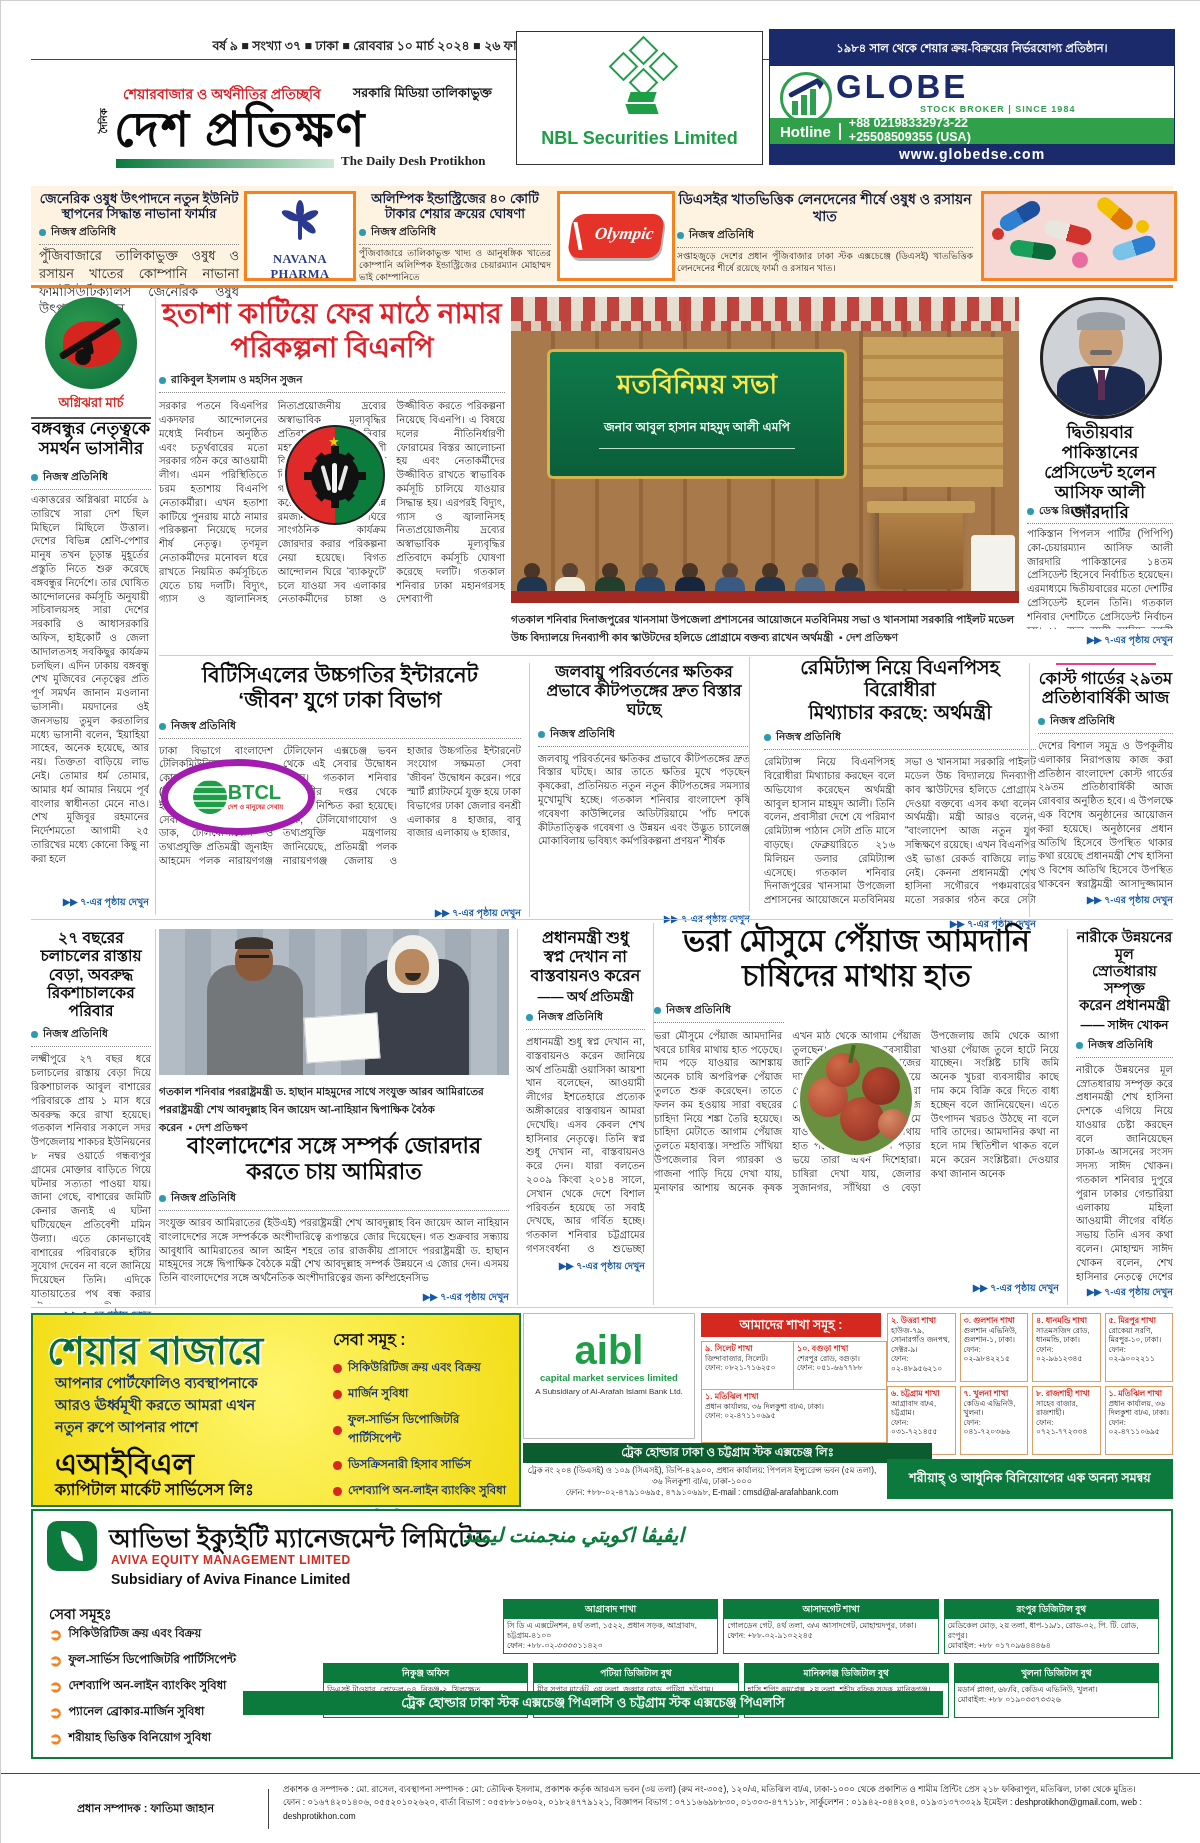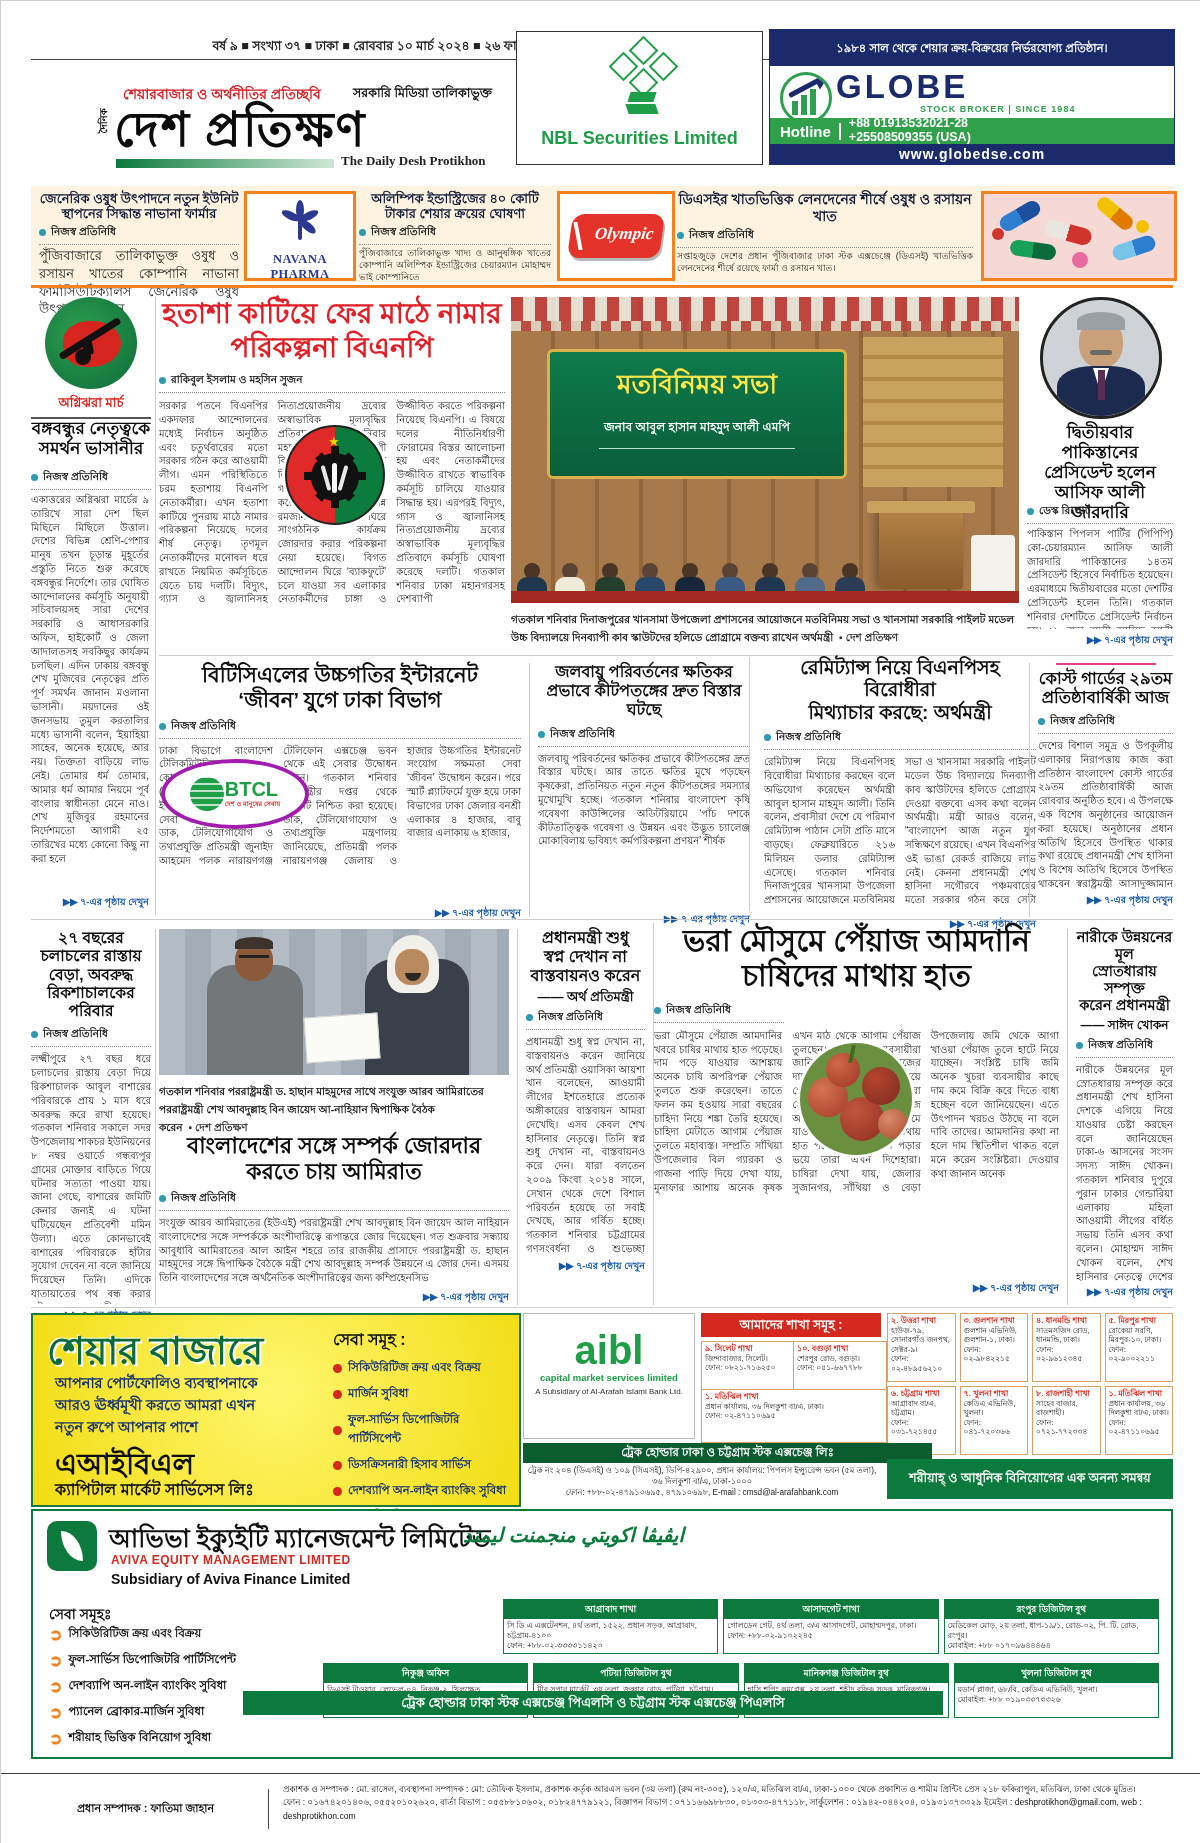--- a/index.html
+++ b/index.html
@@ -69,21 +69,21 @@
       <div class="abs" style="left:18px;bottom:6px;width:6px;height:20px;background:#2f9e4f;"></div>
       <div class="abs" style="left:27px;bottom:6px;width:6px;height:26px;background:#2f9e4f;"></div>
       <div class="abs" style="left:4px;top:10px;width:36px;height:5px;background:#1b2a6b;transform:rotate(-28deg);border-radius:3px;"></div>
       <div class="abs" style="right:3px;top:3px;width:0;height:0;border-left:9px solid #1b2a6b;border-top:5px solid transparent;border-bottom:5px solid transparent;transform:rotate(-28deg);"></div>
     </div>
     <div class="abs" style="left:66px;top:38px;font-size:33px;font-weight:900;letter-spacing:3px;color:#1b2a6b;">GLOBE</div>
     <div class="abs" style="left:150px;top:74px;font-size:9px;font-weight:bold;letter-spacing:1px;color:#2f9e4f;">STOCK BROKER  |  SINCE 1984</div>
     <div class="abs" style="left:0;top:88px;width:100%;height:26px;background:#31a04a;color:#fff;display:flex;align-items:center;gap:8px;padding:0 10px;box-sizing:border-box;">
       <span style="font-size:15px;font-weight:bold;border-right:2px solid #fff;padding-right:8px;">Hotline</span>
       <span style="font-size:12.5px;font-weight:bold;line-height:1.1;">
-        <span>+88 01913532021-28</span><br>
+        <span>+88 02198332973-22</span><br>
         <span>+25508509355 (USA)</span>
       </span>
     </div>
     <div class="abs ctr" style="left:0;top:114px;width:100%;height:20px;background:#1b2a6b;color:#fff;font-size:14px;font-weight:bold;letter-spacing:1px;line-height:20px;">www.globedse.com</div>
   </div>
 
   <div class="abs" style="left:30px;top:185px;width:1142px;height:96px;background:#fdf3e0;"></div>
 
   <div class="abs stripcell" style="left:38px;top:190px;width:200px;height:88px;">
     <div class="hd ctr" style="font-size:13px;">জেনেরিক ওষুধ উৎপাদনে নতুন ইউনিট স্থাপনের সিদ্ধান্ত নাভানা ফার্মার</div>
@@ -277,21 +277,21 @@
 
   <div class="abs" style="left:158px;top:662px;width:362px;height:254px;">
     <div class="hd ctr" style="font-size:21px;">বিটিসিএলের উচ্চগতির ইন্টারনেট</div>
     <div class="hd ctr" style="font-size:21px;">‘জীবন’ যুগে ঢাকা বিভাগ</div>
     <div class="bl" style="margin-top:5px;">
         <span class="dot"></span>
         <span>নিজস্ব প্রতিনিধি</span>
       </div>
     <div class="dotted"></div>
     <div class="bd" style="margin-top:5px;height:158px;column-count:3;column-gap:10px;overflow:hidden;">ঢাকা বিভাগে বাংলাদেশ টেলিকমিউনিকেশনস কোম্পানি লিমিটেডের (বিটিসিএল) উচ্চগতির ইন্টারনেট সংযোগ সক্ষমতা সেবা ‘জীবন’ চালু হয়েছে। ডাক, টেলিযোগাযোগ ও তথ্যপ্রযুক্তি প্রতিমন্ত্রী জুনাইদ আহমেদ পলক নারায়ণগঞ্জ টেলিফোন এক্সচেঞ্জ ভবন থেকে এই সেবার উদ্বোধন করেন। গতকাল শনিবার প্রতিমন্ত্রীর দপ্তর থেকে বিষয়টি নিশ্চিত করা হয়েছে। ডাক, টেলিযোগাযোগ ও তথ্যপ্রযুক্তি মন্ত্রণালয় জানিয়েছে, প্রতিমন্ত্রী পলক নারায়ণগঞ্জ জেলায় ও হাজার উচ্চগতির ইন্টারনেট সংযোগ সক্ষমতা সেবা ‘জীবন’ উদ্বোধন করেন। পরে স্মার্ট প্ল্যাটফর্মে যুক্ত হয়ে ঢাকা বিভাগের ঢাকা জেলার বনশ্রী এলাকার ৪ হাজার, বাবু বাজার এলাকায় ৬ হাজার,</div>
-    <div class="abs" style="left:2px;top:96px;width:140px;height:62px;background:#fff;border:4px solid #a21caf;border-radius:50%;display:flex;align-items:center;justify-content:center;gap:1px;">
+    <div class="abs" style="left:2px;top:96px;width:140px;height:62px;background:#fff;border:7px solid #a21caf;border-radius:50%;display:flex;align-items:center;justify-content:center;gap:1px;">
       <div style="width:34px;height:34px;border-radius:50%;background:repeating-linear-gradient(0deg,#1e9e46 0 5px,#bfe3c9 5px 7px);"></div>
       <div>
         <div style="font-size:20px;font-weight:900;color:#1e9e46;line-height:1;">BTCL</div>
         <div style="font-size:6.5px;font-weight:bold;color:#e02a2a;">দেশ ও মানুষের সেবায়</div>
       </div>
     </div>
     <div class="mr" style="margin-top:4px;"><span>▶▶</span> <span>৭-এর পৃষ্ঠায় দেখুন</span></div>
   </div>
 
   <div class="abs colrule" style="left:528px;top:662px;width:212px;height:254px;padding-left:8px;">

